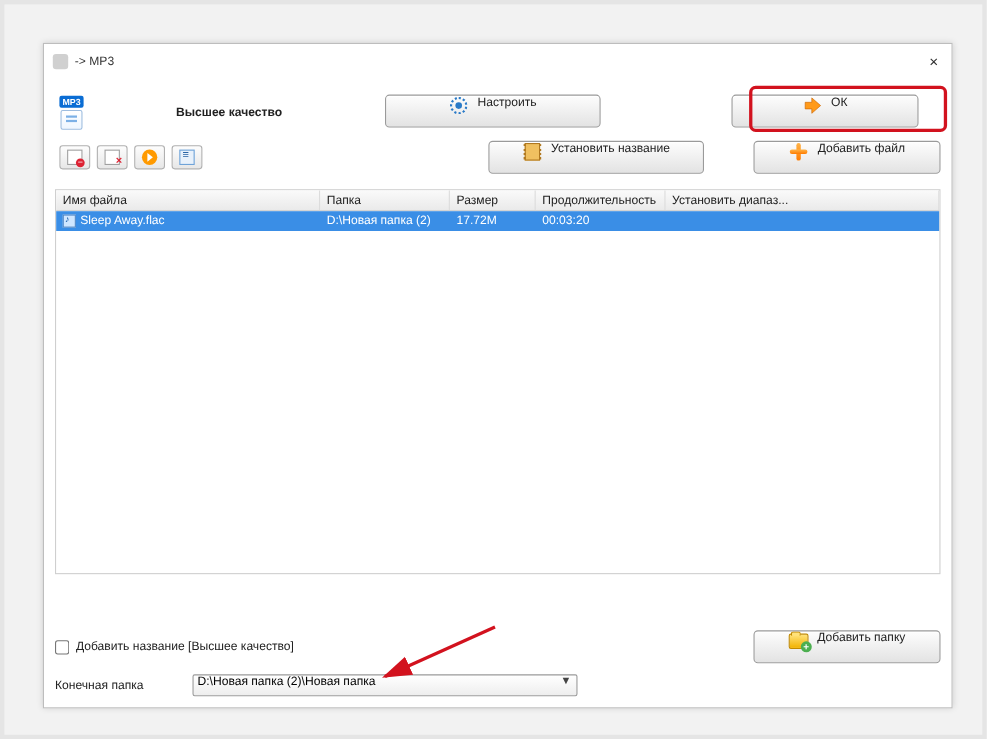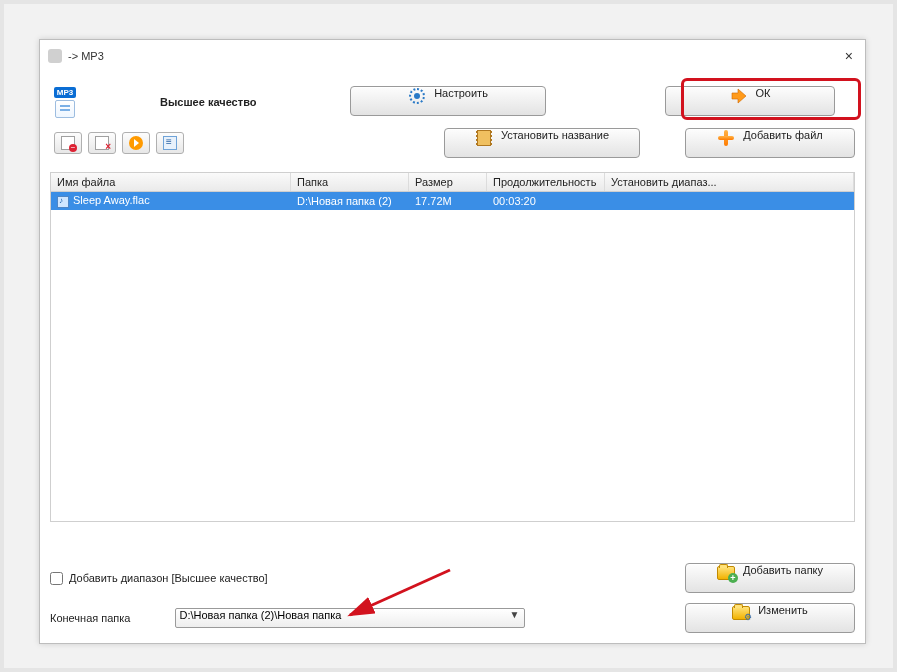--- a/index.html
+++ b/index.html
@@ -198,43 +198,37 @@
           <div class="td c-dur">00:03:20</div>
           <div class="td c-range"></div>
         </div>
       </div>
     </div>
 
     <div class="bottom">
       <div class="row-flex">
         <label class="chk">
           <input type="checkbox" style="">
-          <span>Добавить диапазон [Высшее качество]</span>
+          <span>Добавить название [Высшее качество]</span>
         </label>
         <div style="flex:1"></div>
         <div class="btn btn-right">
           <span class="ico">
               <span class="folder-ico folder-add"></span>
             </span>
           <span>Добавить папку</span>
         </div>
       </div>
       <div class="row-flex">
         <span class="small-label">Конечная папка</span>
         <div class="outselect">
           <span>D:\Новая папка (2)\Новая папка</span>
           <span class="arrow">▼</span>
         </div>
         <div style="flex:1"></div>
-        <div class="btn btn-right">
-          <span class="ico">
-              <span class="folder-ico folder-gear"></span>
-            </span>
-          <span>Изменить</span>
-        </div>
       </div>
     </div>
 
     <div class="ok-highlight" style="left:641px; top:38px; width:180px; height:42px;"></div>
 
     <svg class="arrow-anno" style="left:290px; top:525px; width:130px; height:60px;" viewBox="0 0 130 60">
       <defs>
           <marker id="ah" markerWidth="10" markerHeight="10" refX="8" refY="3" orient="auto">
             <path d="M0,0 L9,3 L0,6 Z" fill="#d2121e"></path>
           </marker>

